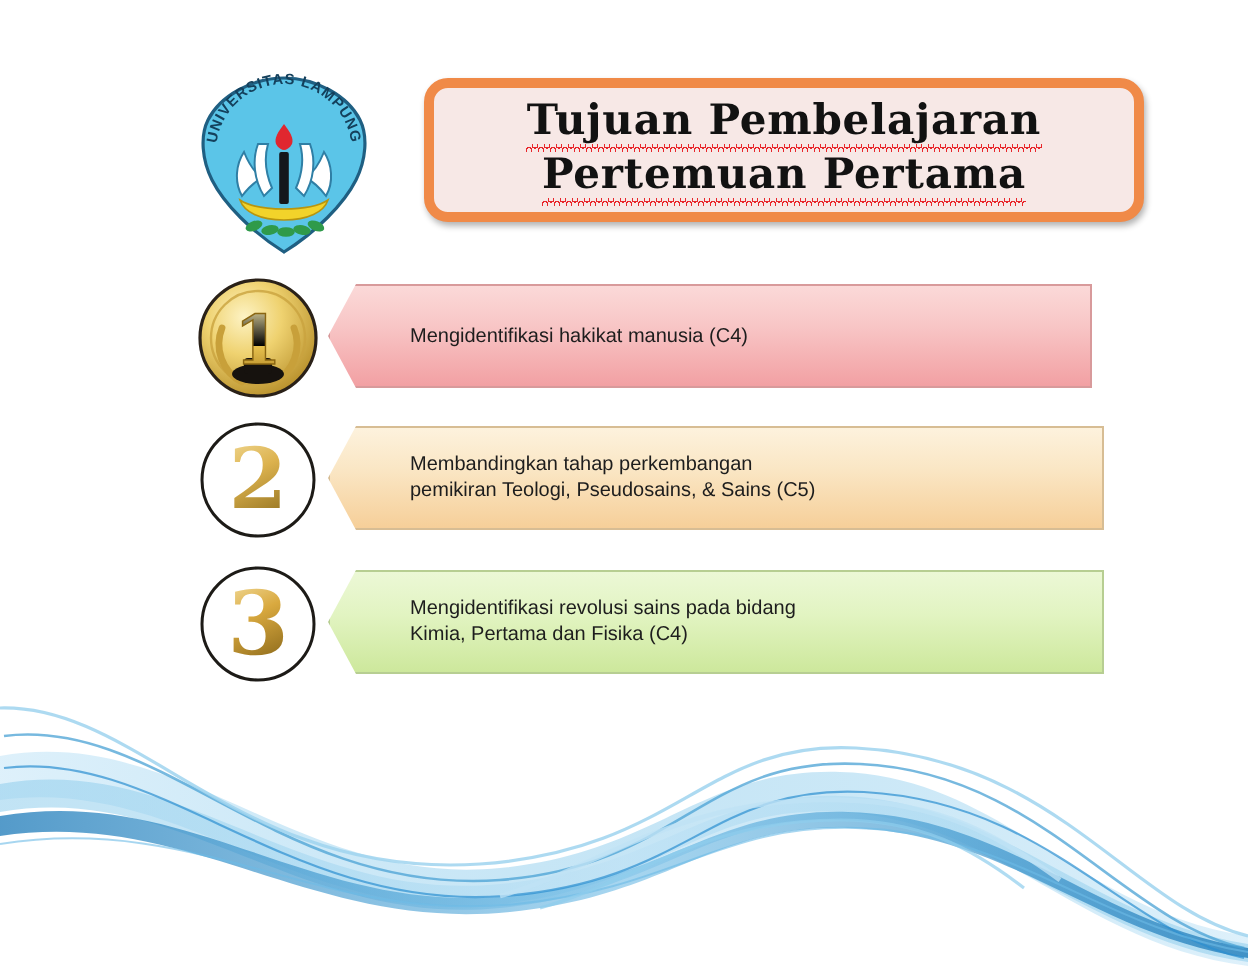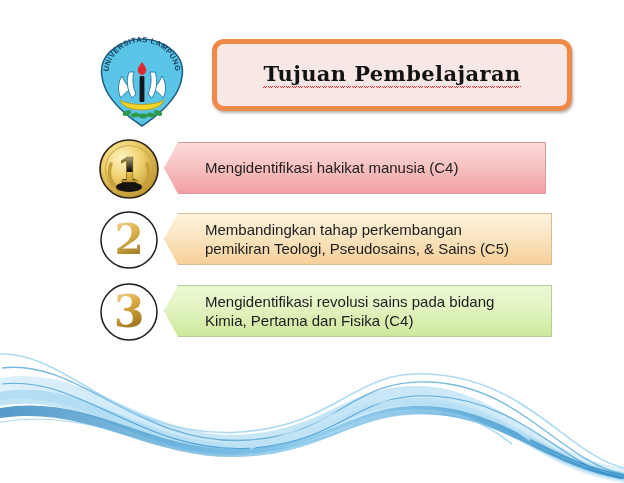--- a/index.html
+++ b/index.html
@@ -106,21 +106,21 @@
     background: linear-gradient(to bottom, #fdf2dd 0%, #fae6c4 42%, #f6cf99 100%);
     border: 1px solid #d7bd94;
   }
   #obj-bar-2 {
     width: 388px;
     background: linear-gradient(to bottom, #ecf8d6 0%, #e2f4c2 42%, #cde89c 100%);
     border: 1px solid #b7ce92;
   }
   .obj-text {
     font-family: "Liberation Sans", sans-serif;
-    font-size: 15px;
+    font-size: 10px;
     color: #1d1d1d;
     line-height: 1.30;
     white-space: pre-line;
   }
 
   
   .badge {
     position: absolute;
     left: 0;
     top: 0;
@@ -171,20 +171,23 @@
       <ellipse cx="47" cy="80" rx="4.4" ry="2.4"></ellipse>
       <ellipse cx="55" cy="79" rx="4.4" ry="2.4" transform="rotate(10 55 79)"></ellipse>
       <ellipse cx="62" cy="77" rx="4.4" ry="2.4" transform="rotate(22 62 77)"></ellipse>
     </g>
   </svg>
 </div>
 
 <div id="title-banner">
   <div class="title-line">
     <span class="squiggle">Tujuan Pembelajaran</span>
+  </div>
+  <div class="title-line">
+    <span class="squiggle">Pertemuan Pertama</span>
   </div>
 </div>
 
 <div class="obj-row" id="obj-row-0">
   <div class="obj-bar" id="obj-bar-0">
     <span class="obj-text">Mengidentifikasi hakikat manusia (C4)</span>
   </div>
   <div class="badge">
     <svg width="62" height="62" viewBox="0 0 62 62" xmlns="http://www.w3.org/2000/svg">
       <defs>

